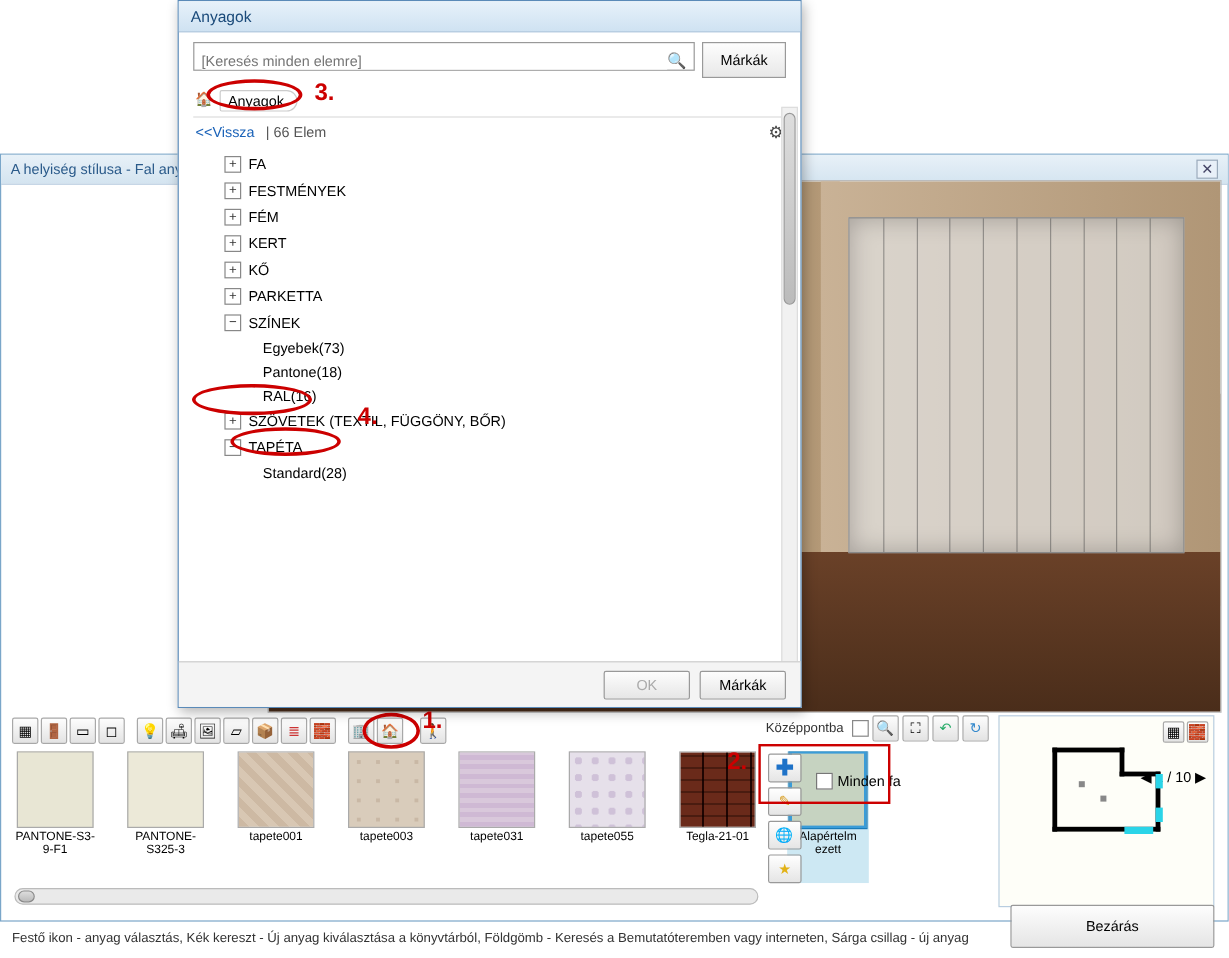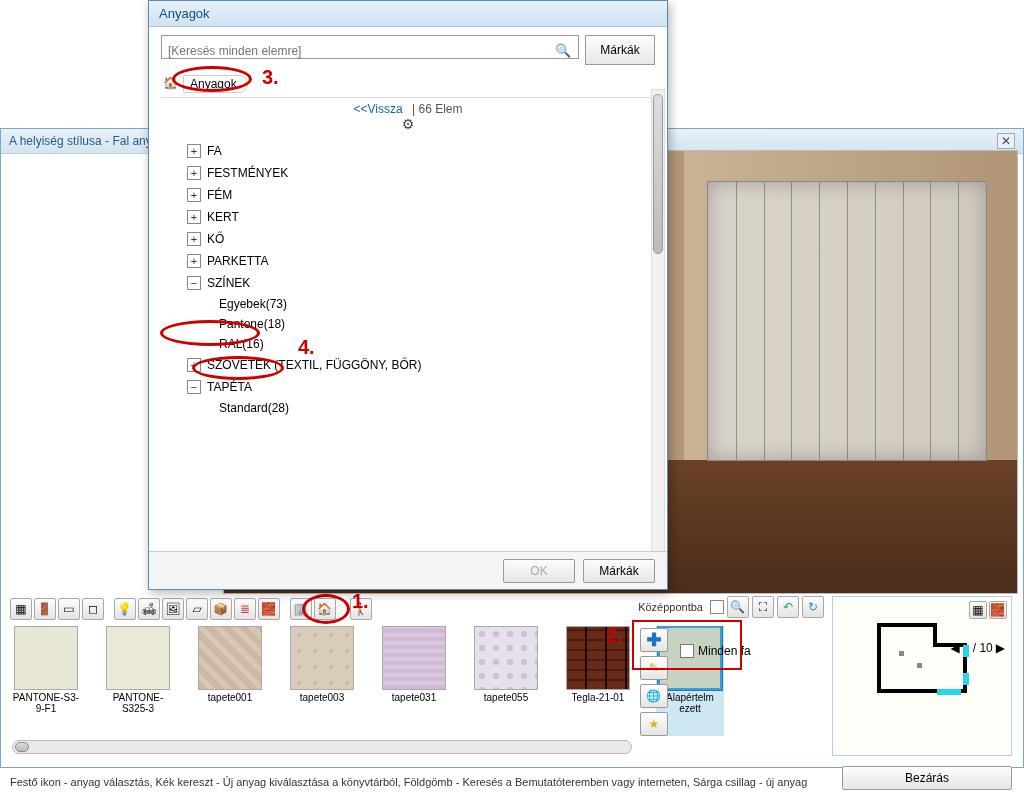--- a/index.html
+++ b/index.html
@@ -46,39 +46,39 @@
 .mind-row { position:absolute; left:680px; top:644px; display:flex; align-items:center; gap:4px;}
 .mind-row .chk { width:14px; height:14px; border:1px solid #777; background:#fff;}
 
 
 .floorplan { position:absolute; right:12px; top:596px; width:180px; height:160px; border:1px solid #b8cde0; background:#fefef8;}
 .fp-shape { margin:26px auto 0; width:90px; height:80px; position:relative;}
 .fp-shape div { position:absolute; background:#000;}
 
 
 .status { position:absolute; left:10px; bottom:10px; right:200px; font-size:11px; color:#333;}
-.close-btn { position:absolute; right:12px; bottom:8px; width:170px; height:24px; border:1px solid #999; background:linear-gradient(#fdfdfd,#e5e5e5); border-radius:2px; cursor:pointer;}
+.close-btn { position:absolute; right:12px; bottom:8px; width:170px; height:36px; border:1px solid #999; background:linear-gradient(#fdfdfd,#e5e5e5); border-radius:2px; cursor:pointer;}
 
 
 .hscroll { position:absolute; left:12px; top:740px; width:620px; height:14px; border:1px solid #bbb; background:#eaeaea; border-radius:7px;}
 .hscroll .thumb { position:absolute; left:2px; top:1px; width:14px; height:10px; background:linear-gradient(#ddd,#bbb); border:1px solid #888; border-radius:6px;}
 
 
 .dialog { position:absolute; left:148px; top:0; width:520px; height:590px; background:#fff; border:1px solid #5a8ab8; box-shadow:2px 3px 10px rgba(0,0,0,.3); z-index:10;}
 .dlg-title { background: linear-gradient(#e7f1fa,#cfe2f2); padding:5px 10px; color:#1a4a7a; font-size:13px; border-bottom:1px solid #aac4db;}
 .dlg-body { padding:8px 12px 0; height:520px; position:relative;}
 .search-row { display:flex; gap:6px; margin-bottom:6px;}
 .search-box { flex:1; display:flex; border:1px solid #999; height:24px; align-items:flex-end; padding:0 6px; }
 .search-box input { flex:1; border:none; outline:none; font-size:12px; color:#666;}
 .search-box .mag { font-size:13px; color:#444; cursor:pointer;}
 .brands { width:70px; height:30px; border:1px solid #999; background:linear-gradient(#fdfdfd,#e8e8e8); cursor:pointer;}
 .crumb-row { display:flex; align-items:center; gap:4px; padding:4px 2px; border-bottom:1px solid #ddd;}
 .crumb-home { width:16px; height:16px; display:inline-block; }
 .crumb { background:#fff; border:1px solid #ccc; border-radius:2px 10px 10px 2px; padding:1px 10px 1px 6px; font-size:12px; cursor:pointer; position:relative;}
-.nav-row { display:flex; justify-content:space-between; align-items:center; padding:4px 2px; font-size:12px;flex-direction:column;}
+.nav-row { display:flex; justify-content:space-between; align-items:center; padding:4px 2px; font-size:12px;}
 .nav-row .back { color:#1a62b8; cursor:pointer;}
 .gear-g { font-size:14px; color:#444; cursor:pointer;}
 
 .tree { margin:4px 0 0 24px; height:400px; overflow:auto; }
 .tree-item { display:flex; align-items:center; gap:6px; padding:4px 2px; cursor:pointer;}
 .exp { width:14px; height:14px; border:1px solid #888; display:flex; align-items:center; justify-content:center; font-size:11px; line-height:10px; color:#333;}
 .tree-sub { margin-left:32px;}
 .tree-sub .tree-item { padding:3px 2px;}
 
 .dlg-footer { position:absolute; bottom:0; left:0; right:0; height:38px; border-top:1px solid #ccc; display:flex; justify-content:flex-end; align-items:center; gap:8px; padding:0 12px; background:#f4f4f4;}

